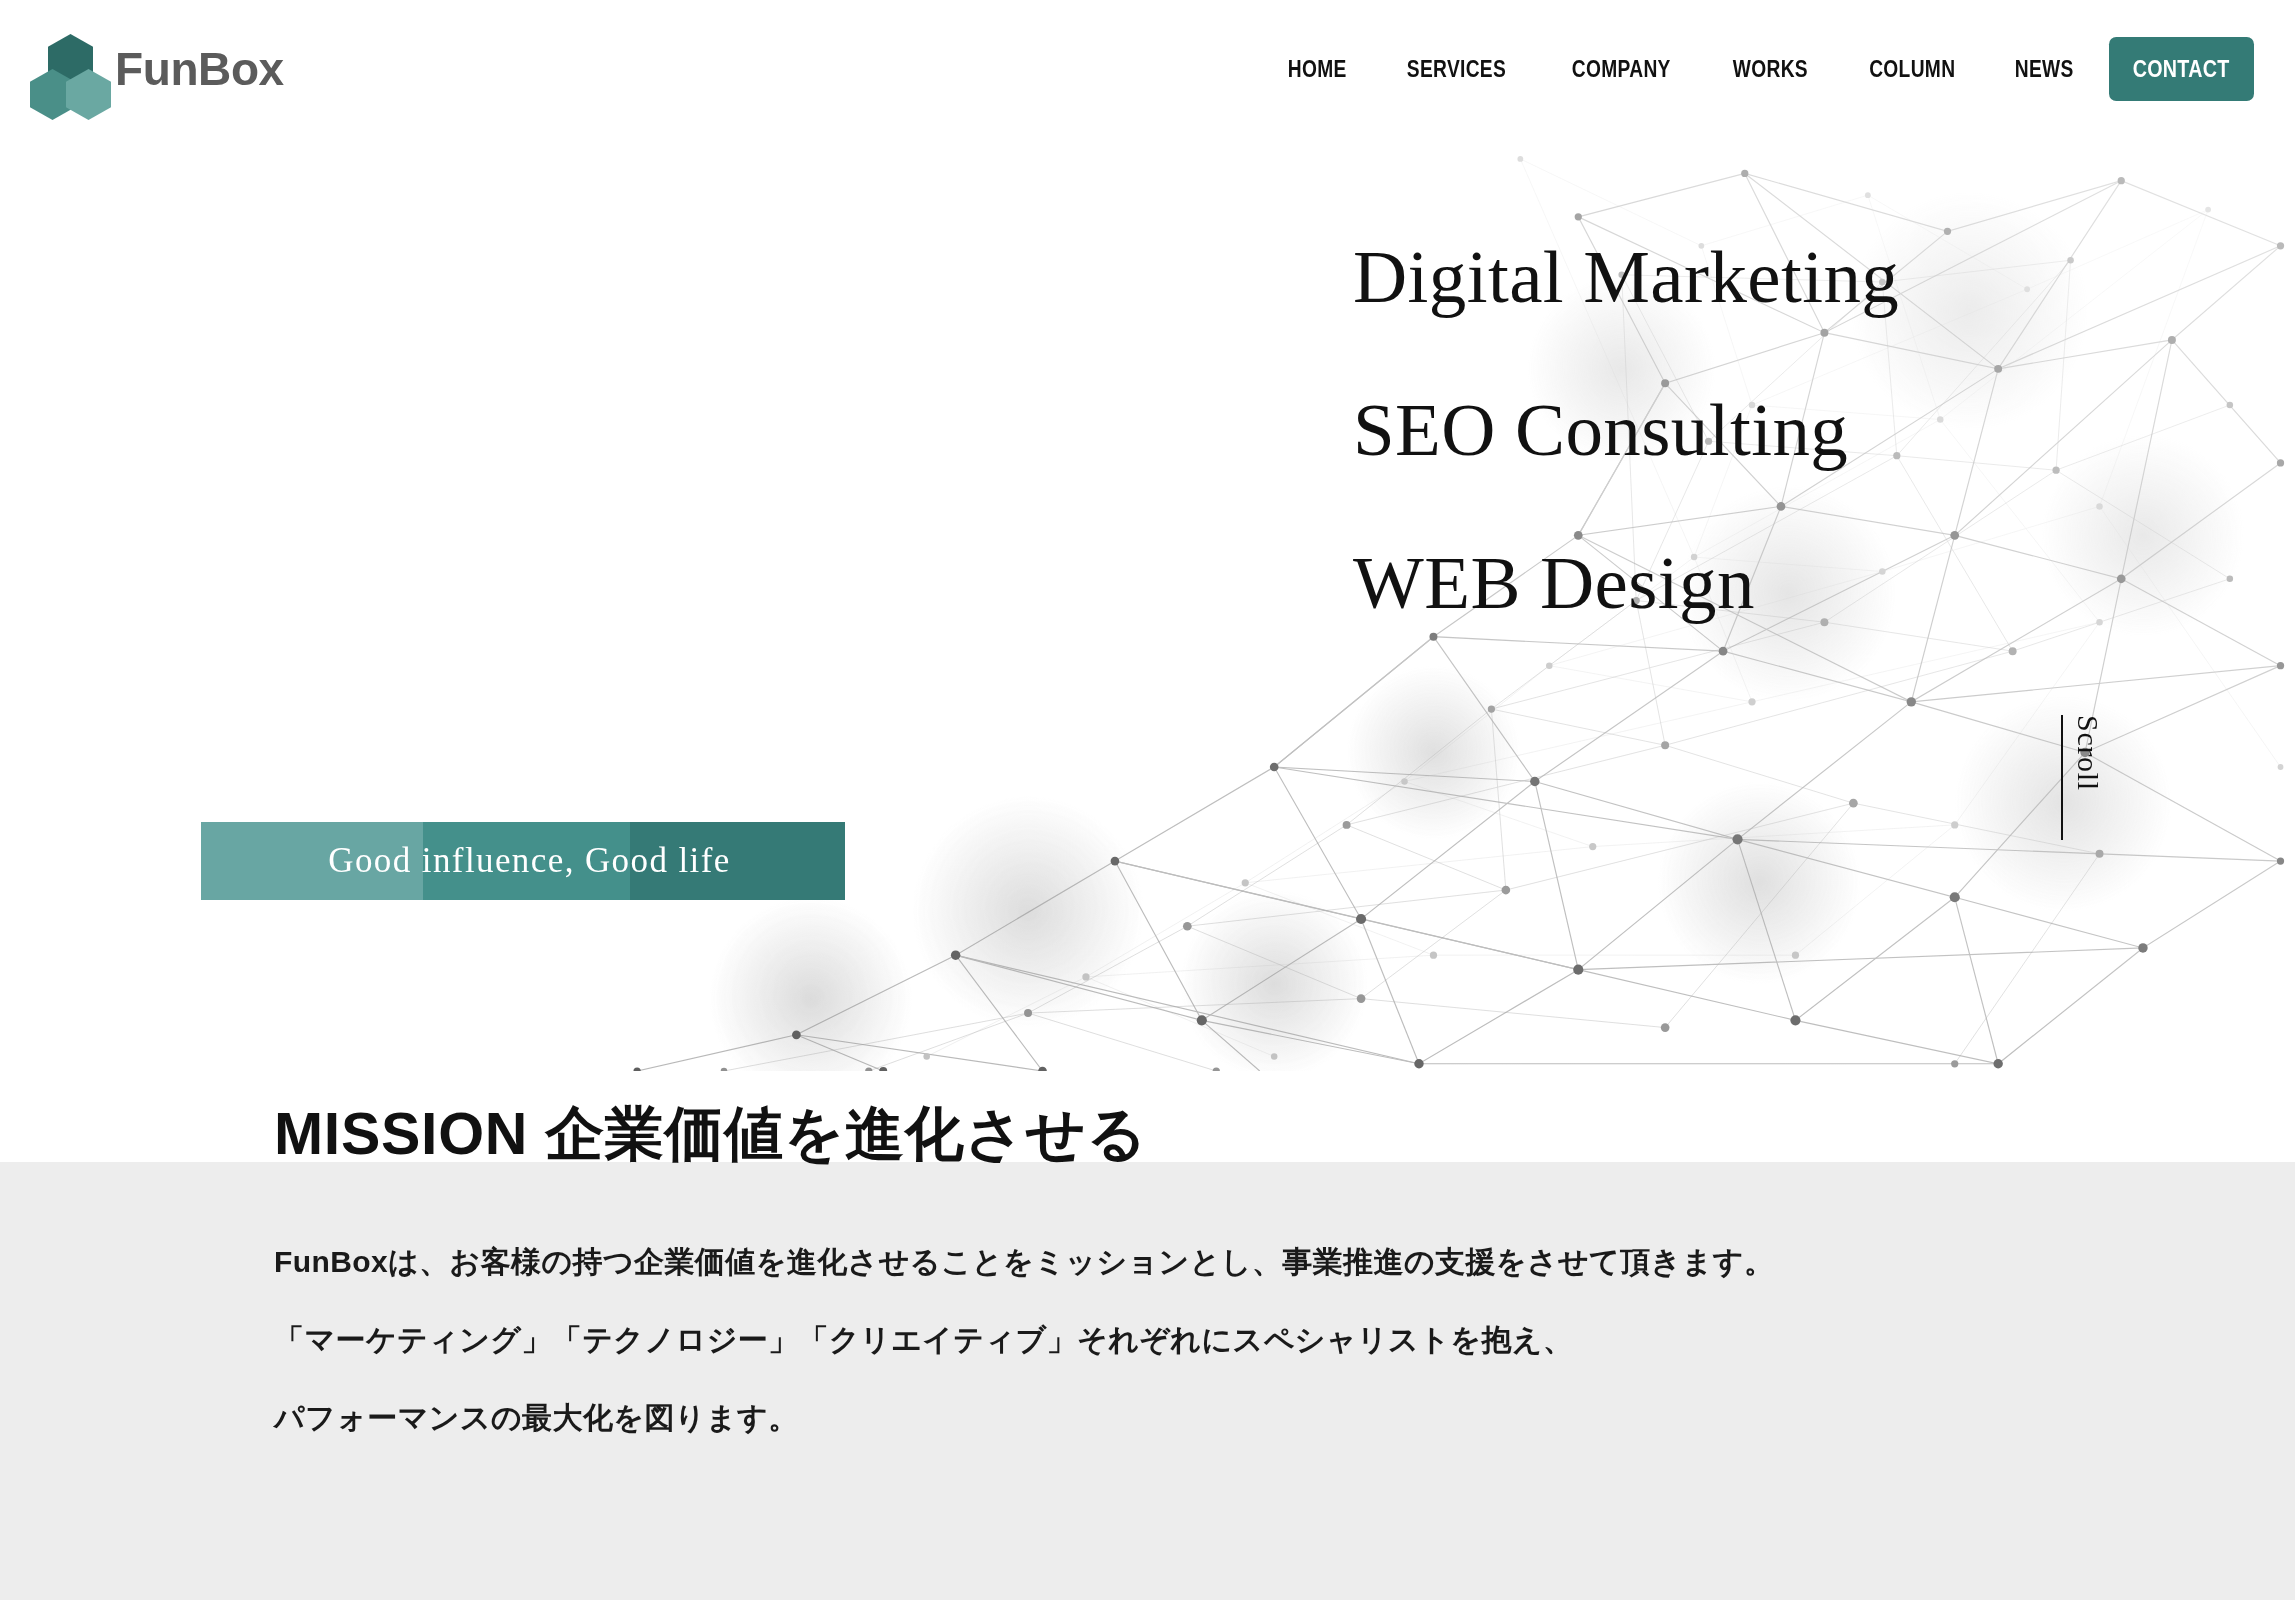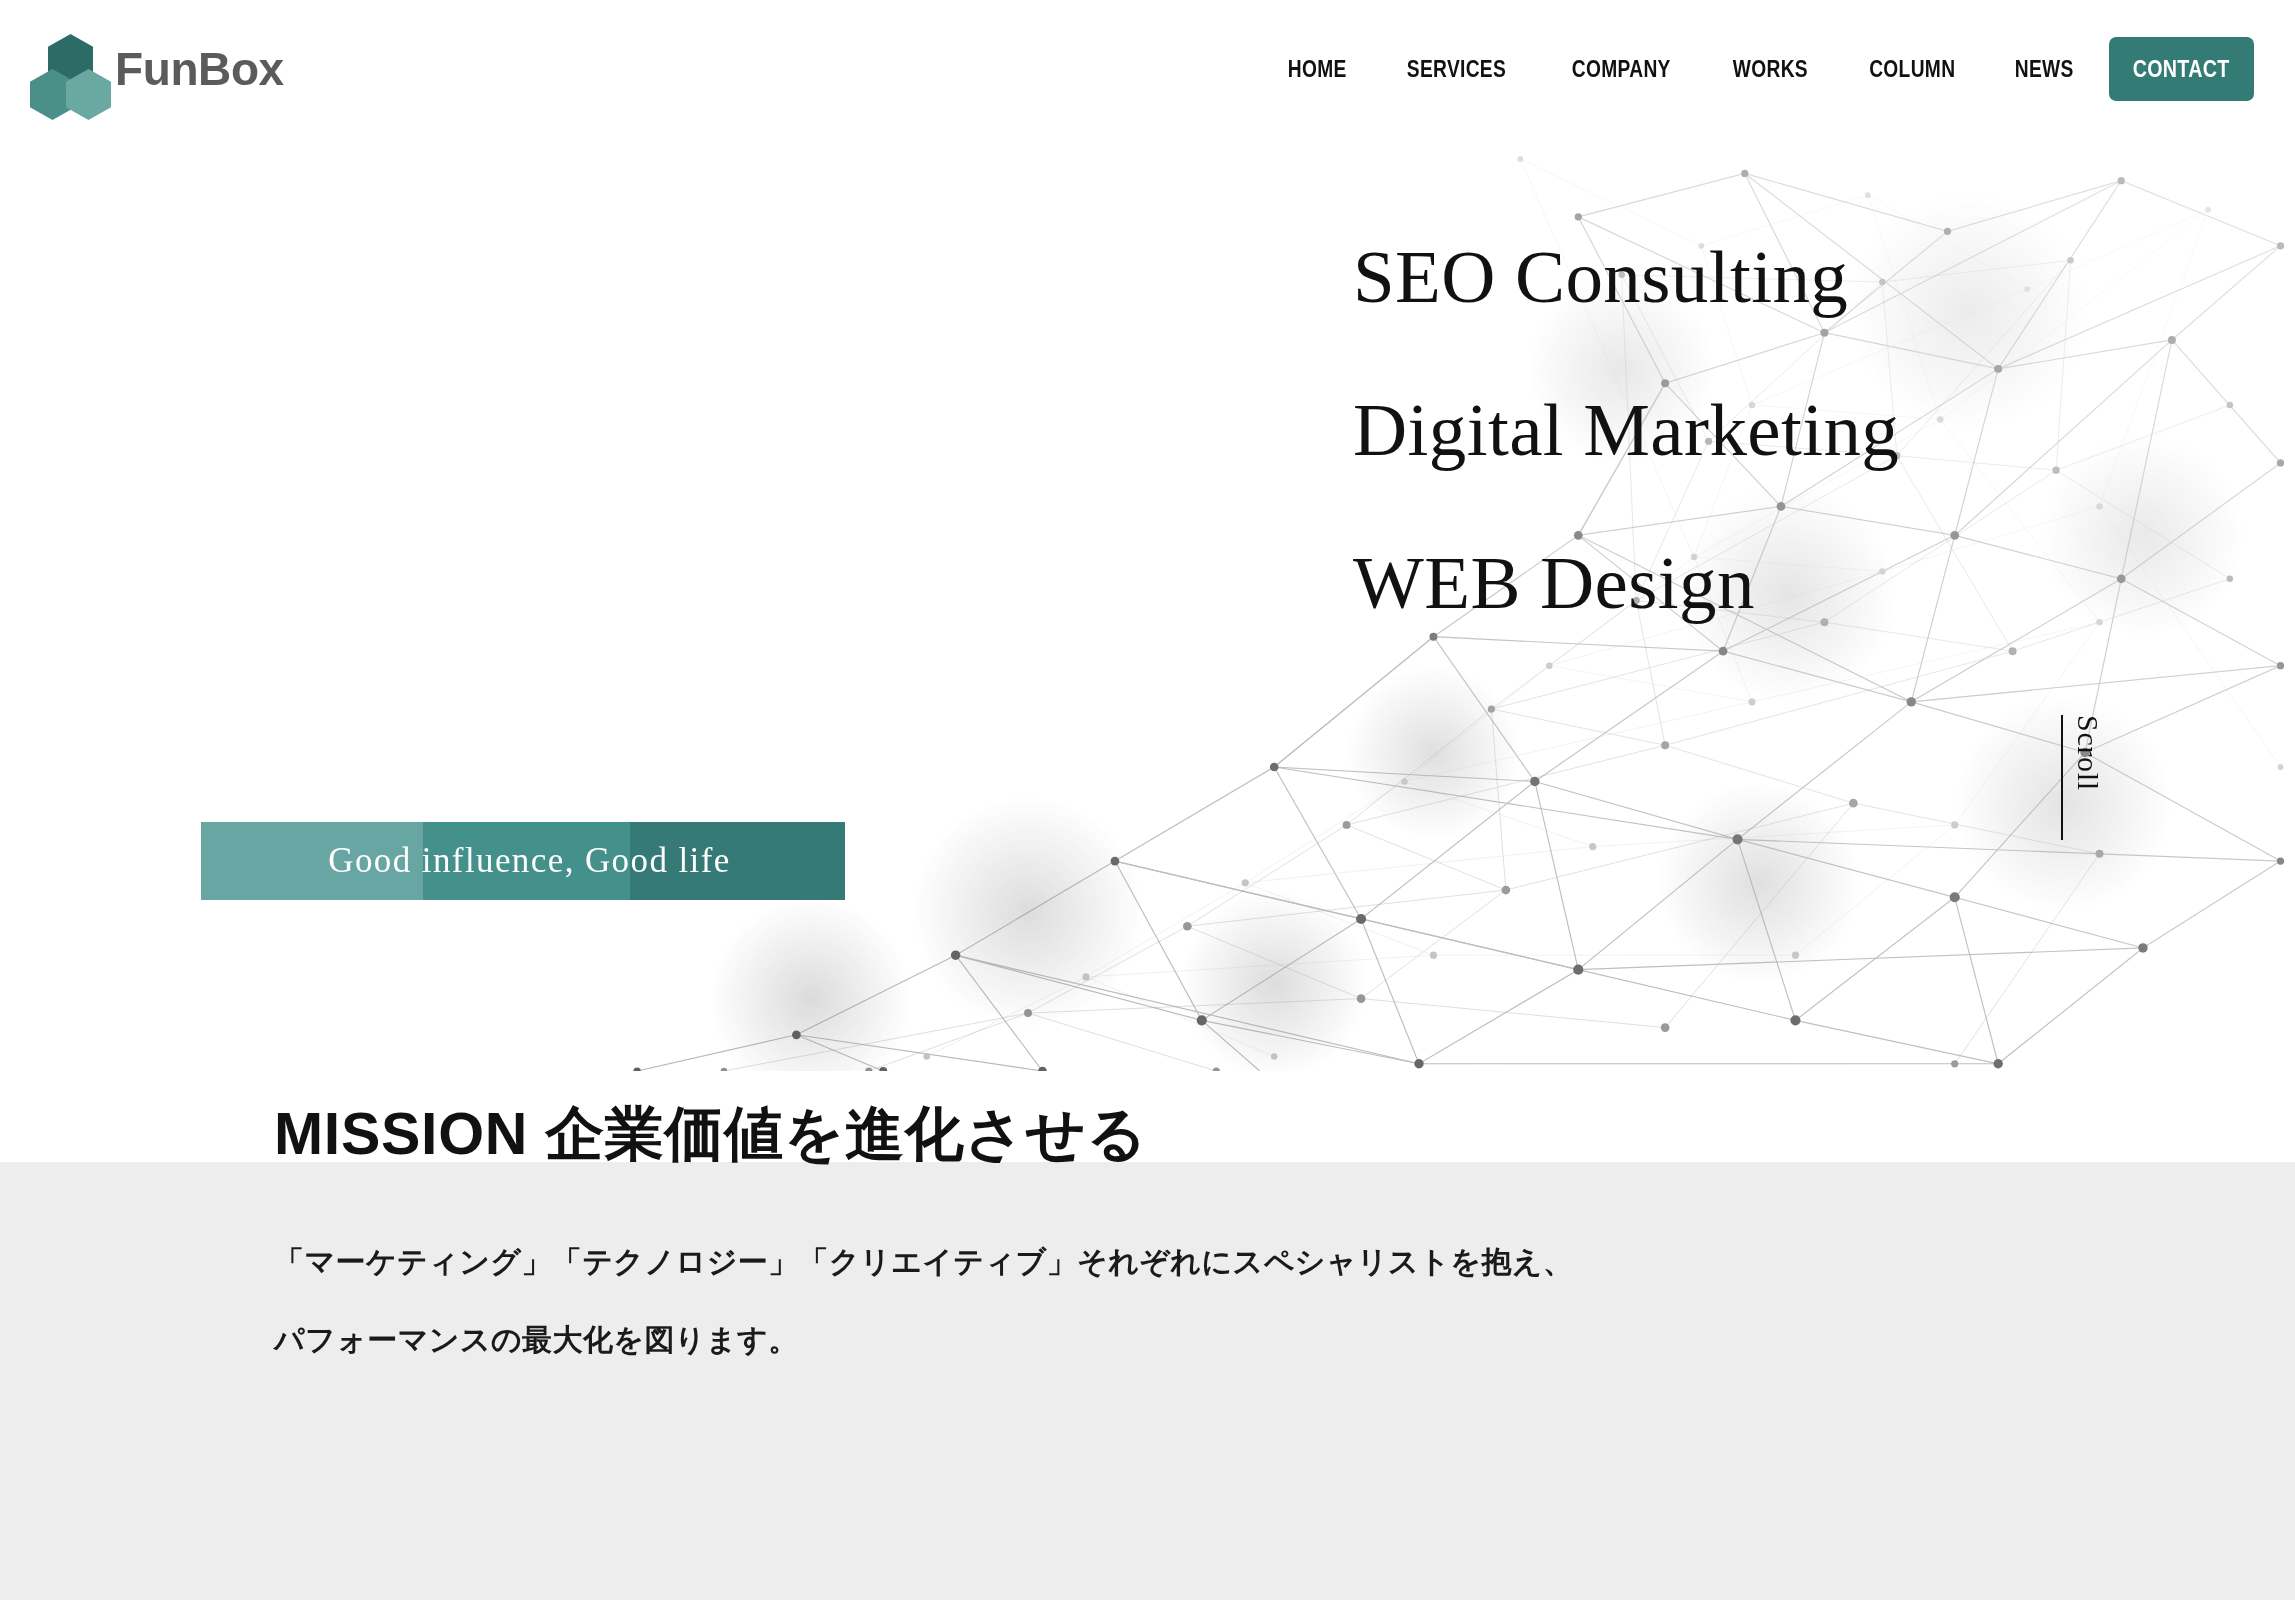--- a/index.html
+++ b/index.html
@@ -362,22 +362,22 @@
               <circle cx="1500" cy="1170" r="5"></circle>
             <circle cx="1760" cy="1280" r="4.5"></circle>
               <circle cx="1280" cy="1280" r="4.5"></circle>
             <circle cx="3150" cy="880" r="4"></circle>
           </g>
         </g>
       </svg>
     </div>
 
     <div class="hero-copy">
+      <div class="hero-line">Digital Marketing</div>
       <div class="hero-line">SEO Consulting</div>
-      <div class="hero-line">Digital Marketing</div>
       <div class="hero-line">WEB Design</div>
     </div>
   </div>
 
   <div class="tagline">
     <div class="tag-block tag-b1" style="background: rgb(104, 166, 163);"></div>
     <div class="tag-block tag-b2" style="background: rgb(68, 144, 139);"></div>
     <div class="tag-block tag-b3" style="background: rgb(53, 122, 118);"></div>
     <div class="tagline-text">Good influence,  Good life</div>
   </div>
@@ -408,19 +408,20 @@
         <span>CONTACT</span>
       </button>
     </nav>
   </div>
 
   <div class="mission-band" id="missionBand" style="background: rgb(237, 237, 237);"></div>
 
   <section class="mission">
     <h2 class="mission-title">MISSION 企業価値を進化させる</h2>
     <div class="mission-body">
+      <p class="mission-p">FunBoxは、お客様の持つ企業価値を進化させることをミッションとし、事業推進の支援をさせて頂きます。</p>
       <p class="mission-p">「マーケティング」「テクノロジー」「クリエイティブ」それぞれにスペシャリストを抱え、</p>
       <p class="mission-p">パフォーマンスの最大化を図ります。</p>
     </div>
   </section>
 
 </div>
 
 
 </body></html>

